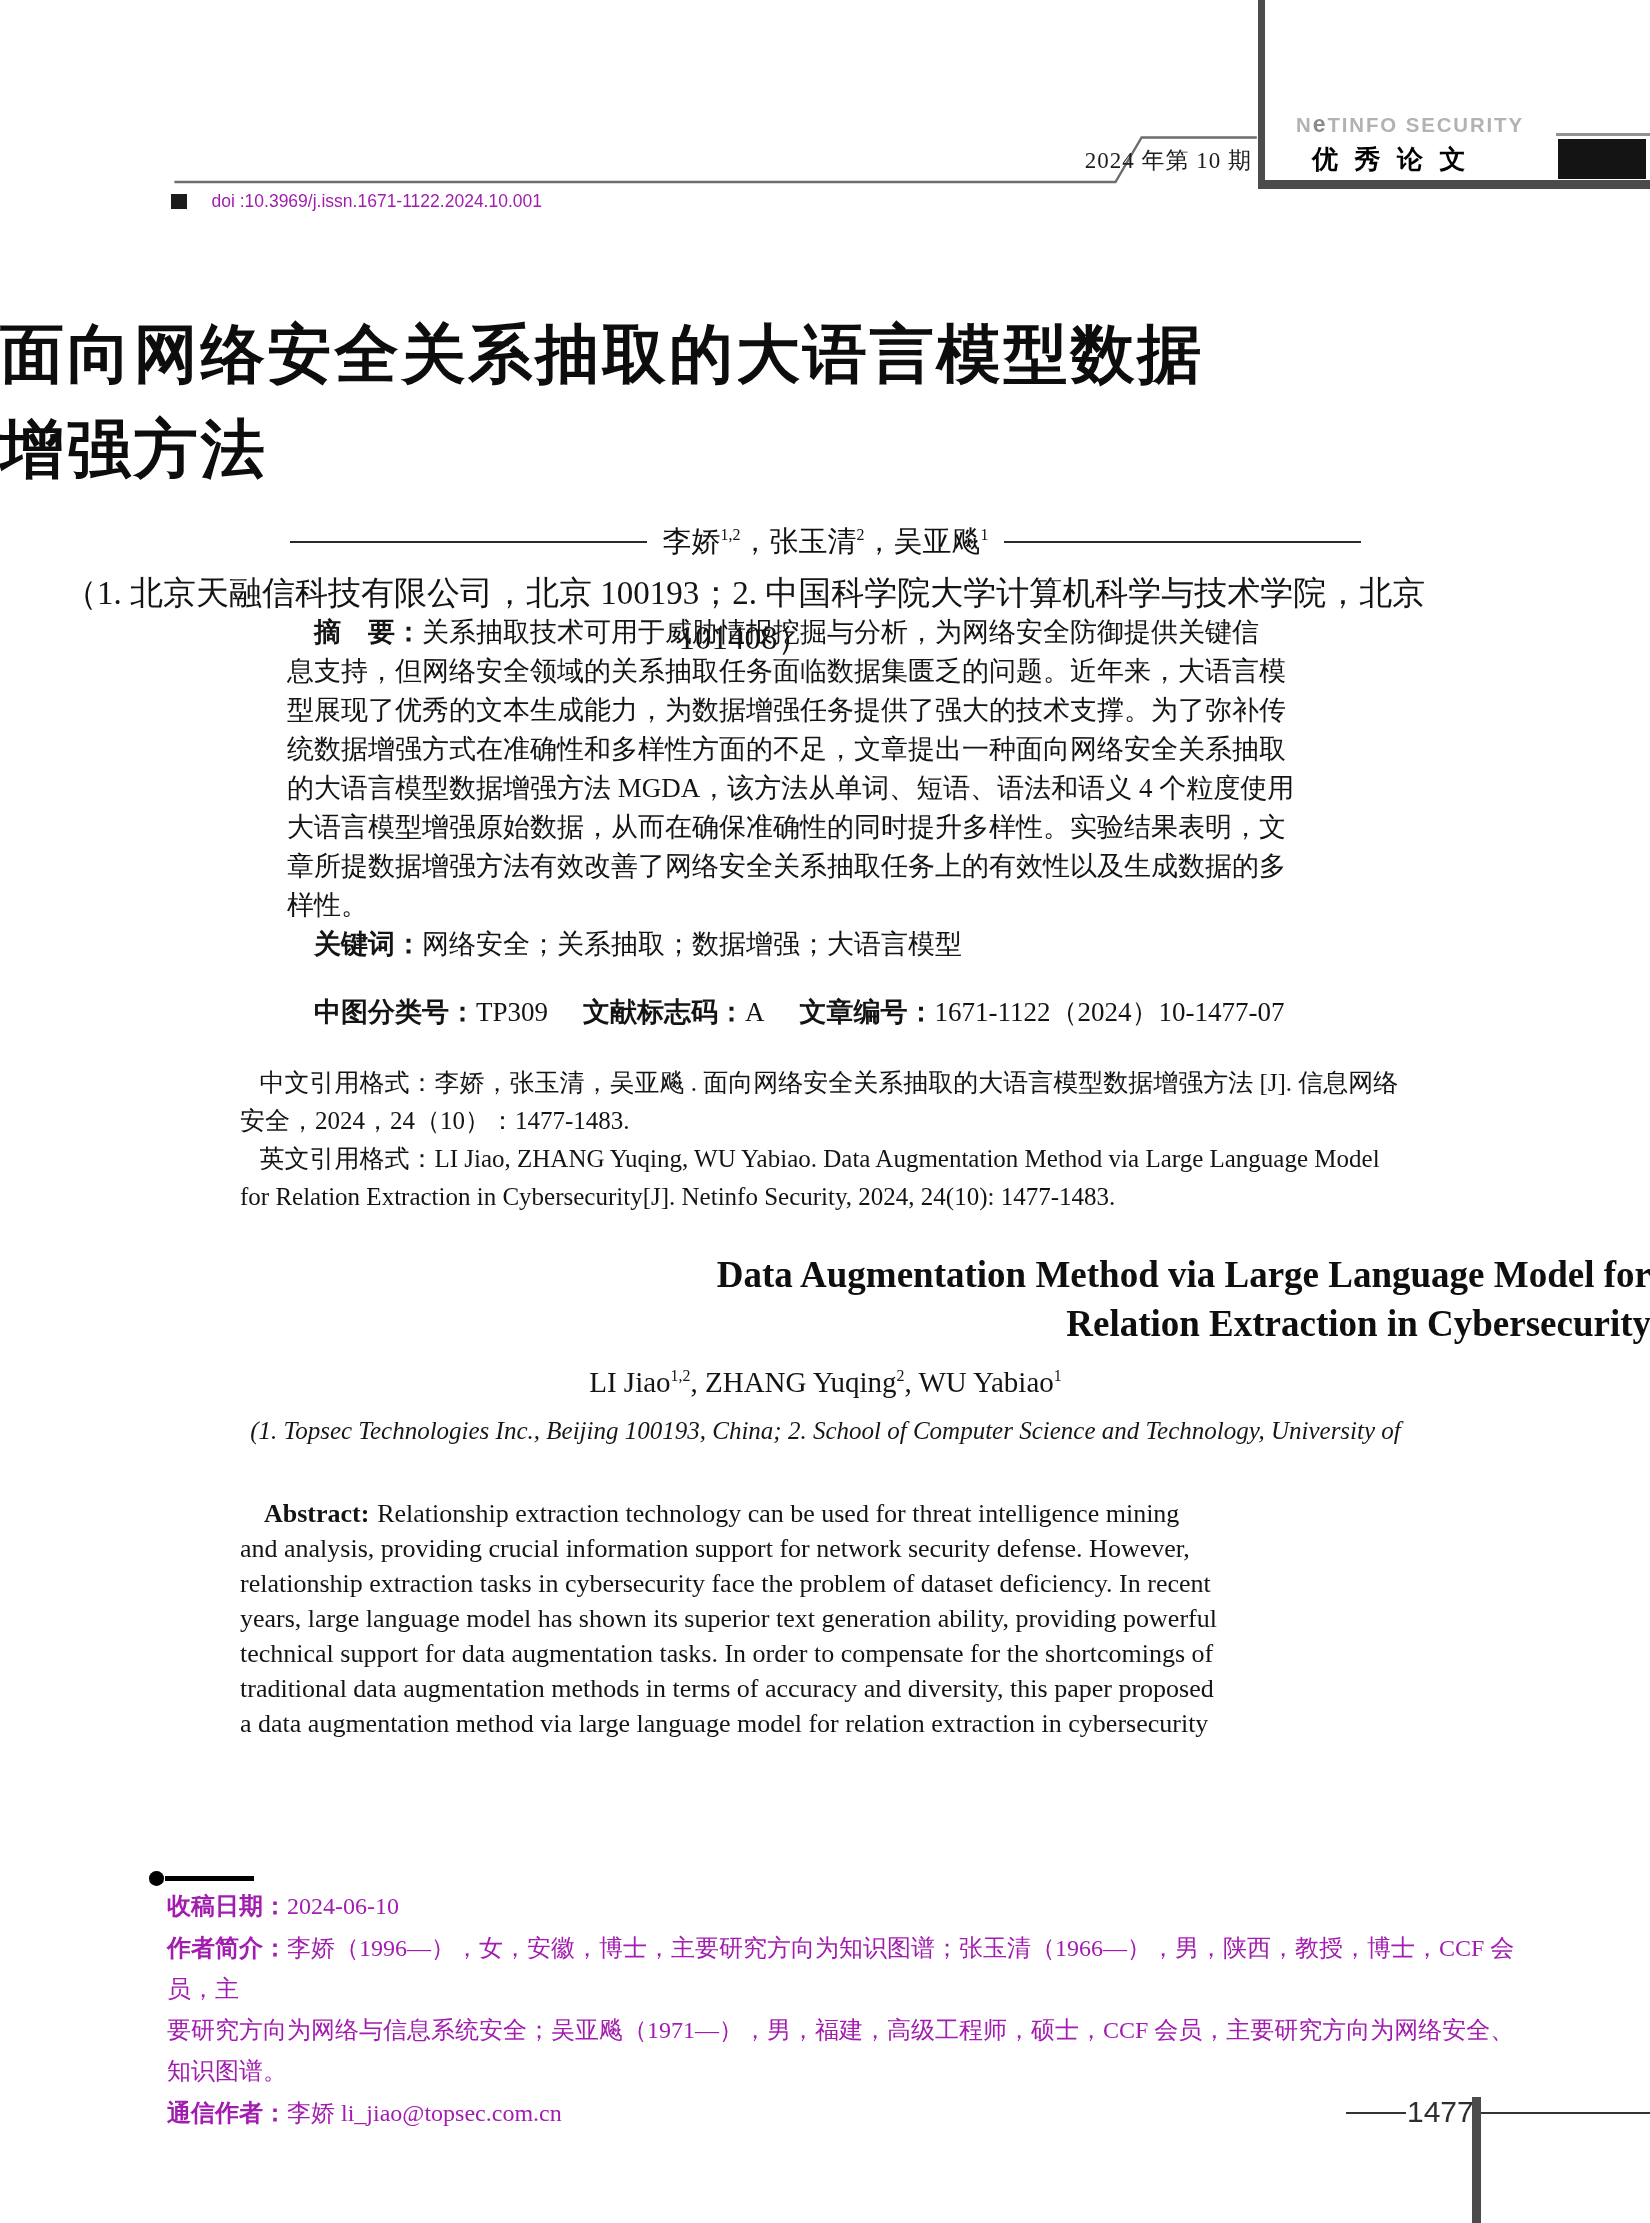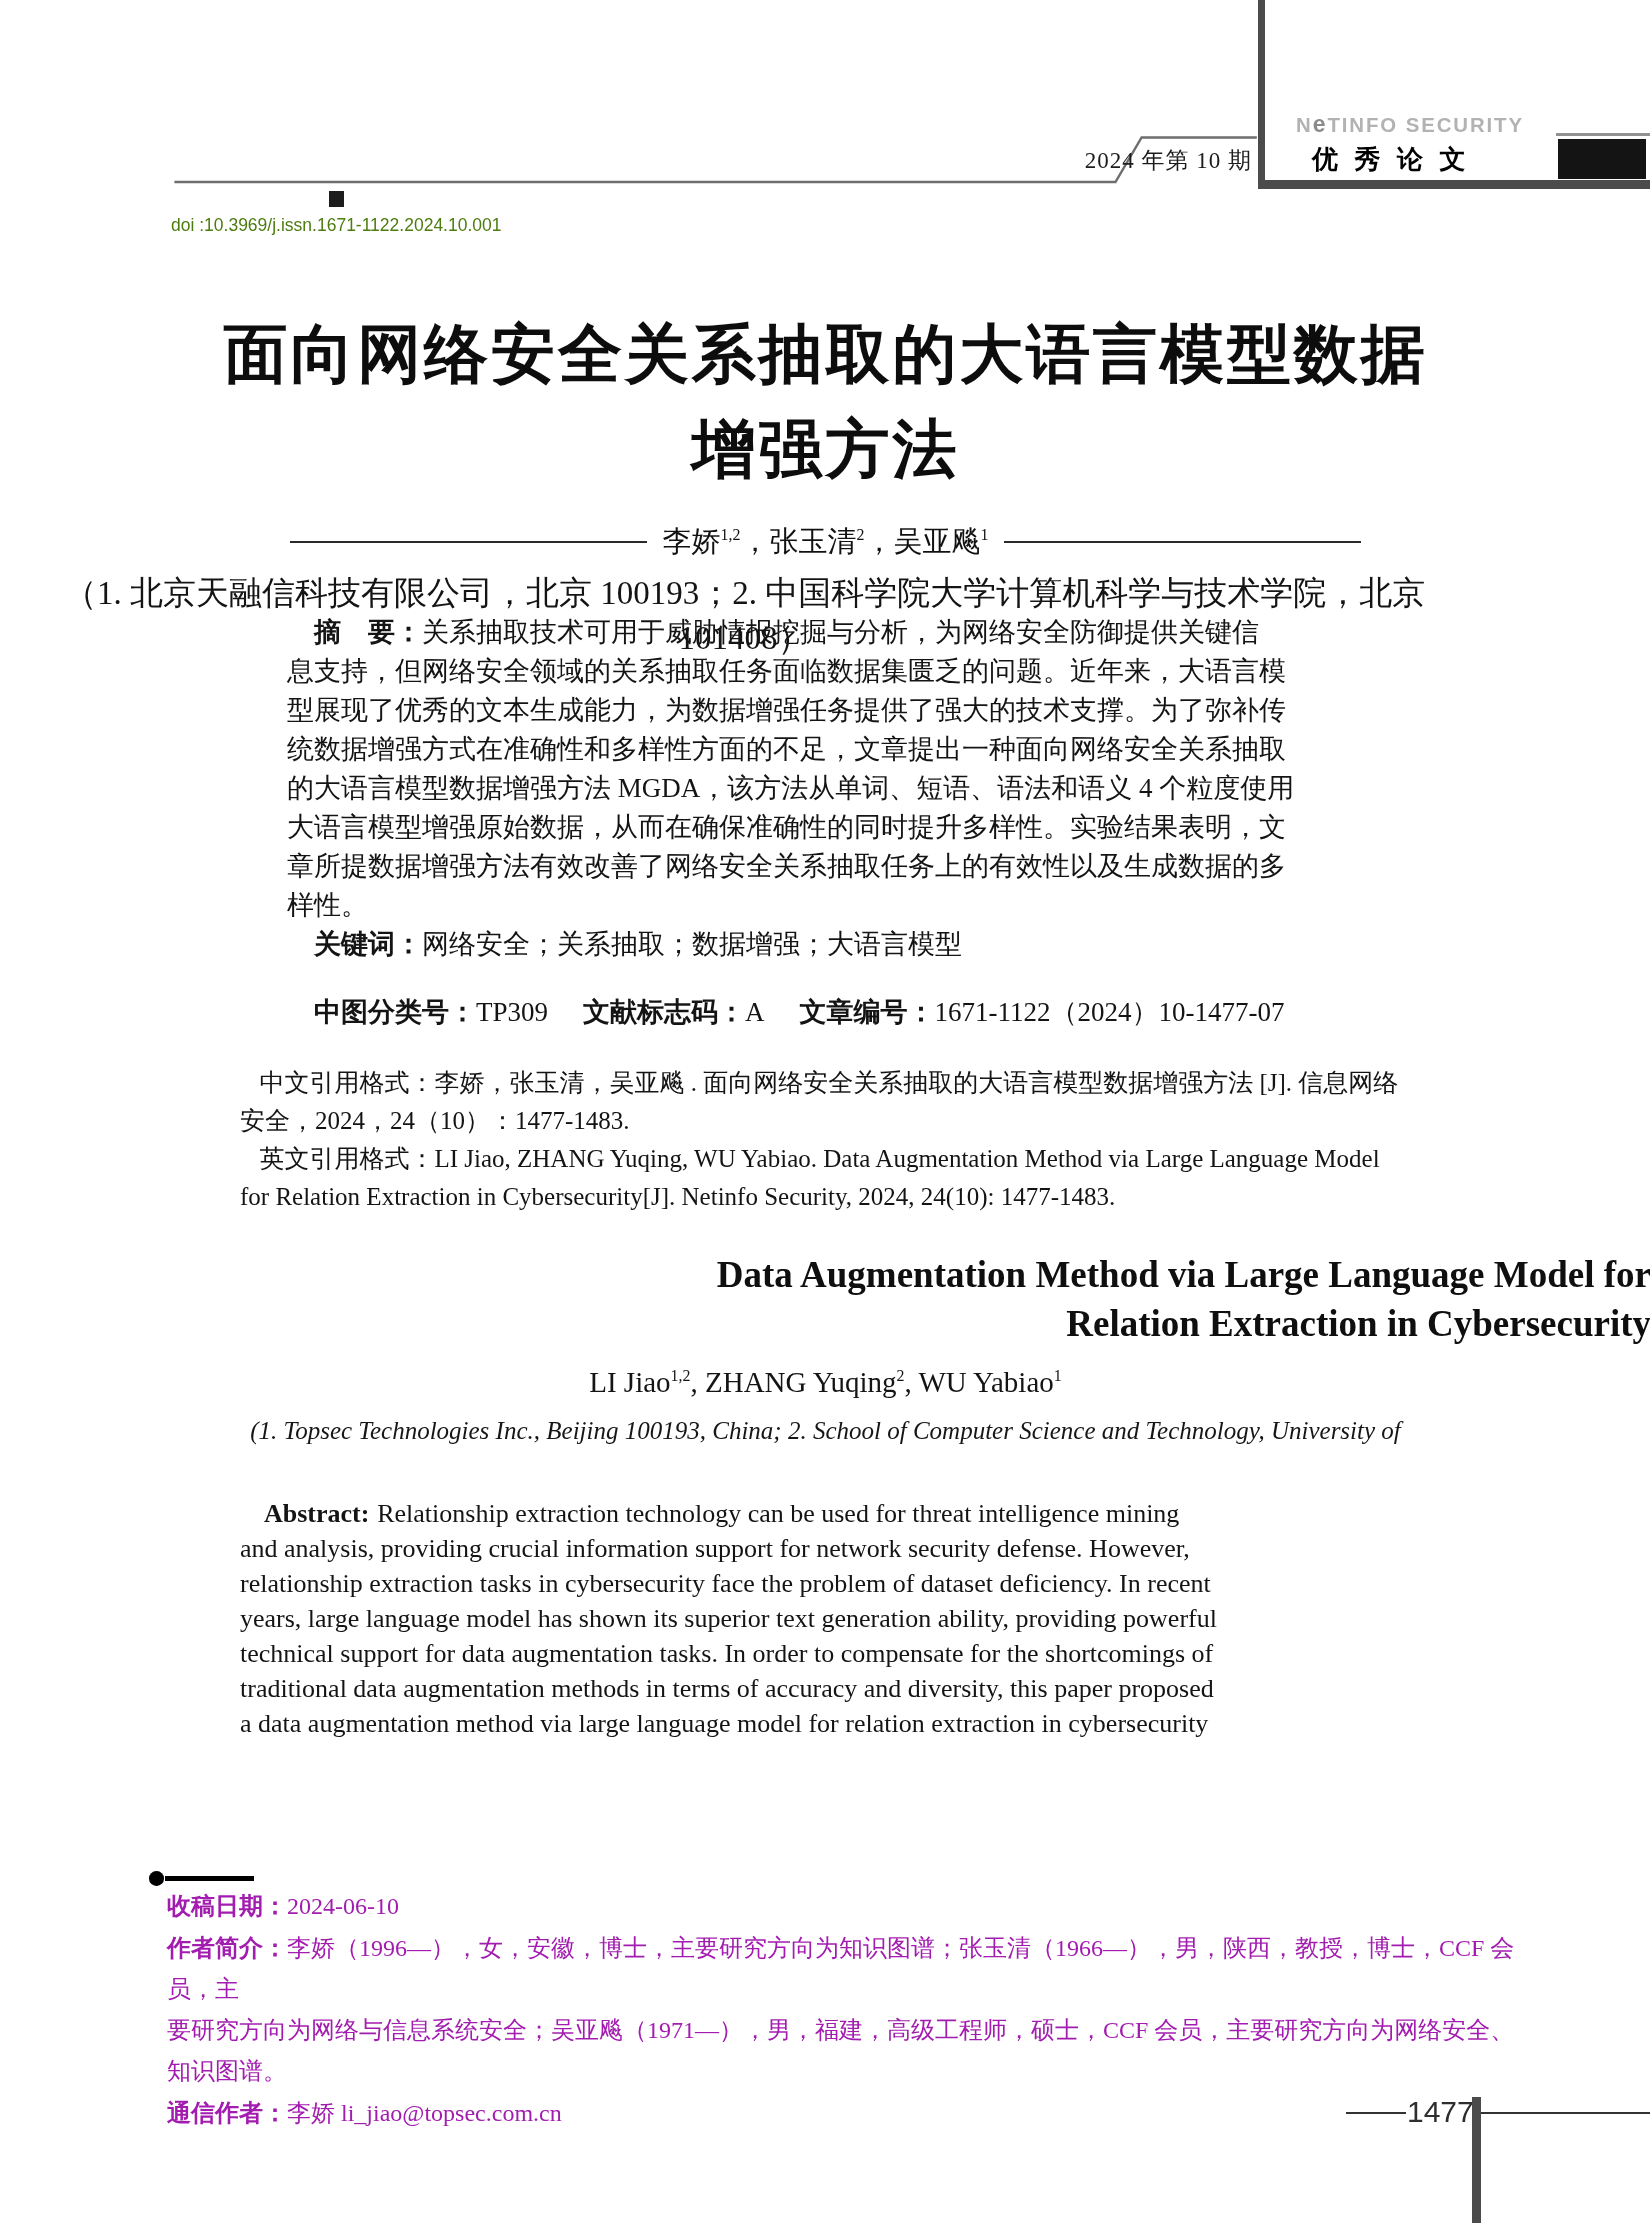--- a/index.html
+++ b/index.html
@@ -13,25 +13,25 @@
   .hbar{position:absolute;left:1258px;top:180px;width:393px;height:8.7px;background:#4b4b4b;}
   .blackbox{position:absolute;left:1558px;top:139px;width:88px;height:40px;background:#141414;}
   .boxline{position:absolute;left:1556px;top:133px;width:94px;height:2.9px;background:#929292;}
   .logo{position:absolute;left:1291px;top:111px;width:238px;text-align:center;
         font-family:"Liberation Sans","DejaVu Sans",sans-serif;font-weight:bold;
         font-size:20.4px;letter-spacing:1.9px;color:#b2b2b2;}
   .logo .logo-e{color:#8a8a8a;font-size:23px;}
   .banner{position:absolute;left:1312px;top:142px;width:252px;
           font-family:"Liberation Sans","DejaVu Sans",sans-serif;font-weight:bold;
           font-size:26px;letter-spacing:16.5px;color:#000000;}
-  .doi-row{position:absolute;left:171px;top:191px;display:flex;align-items:center;gap:8px;
-           font-family:"Liberation Sans","DejaVu Sans",sans-serif;font-size:17.5px;color:#4d7c0f;flex-direction:column;}
+  .doi-row{position:absolute;left:171px;top:191px;display:flex;align-items:center;gap:25px;
+           font-family:"Liberation Sans","DejaVu Sans",sans-serif;font-size:17.5px;color:#a21caf;}
   .doi-square{width:15.5px;height:15.5px;background:#1d1d1d;display:inline-block;}
   
-  .title-cn{position:absolute;left:0;top:307px;width:1651px;text-align:center;
+  .title-cn{position:absolute;left:0;top:307px;width:1651px;text-align:left;
             font-size:64px;line-height:95px;font-weight:bold;letter-spacing:2.9px;color:#0d0d0d;}
   .authors-row{position:absolute;left:0;top:522px;width:1651px;display:flex;
                justify-content:center;align-items:center;gap:15.5px;}
   .rule{width:357px;height:1.9px;background:#2a2a2a;}
   .authors-text{font-size:29px;color:#111;white-space:nowrap;}
   sup{vertical-align:super;font-size:0.55em;}
   .affil-cn{position:absolute;left:0;top:571px;width:1489px;text-align:center;
             font-size:33px;color:#141414;}
   
   .abstract-cn{position:absolute;left:287px;top:613px;width:1095px;

